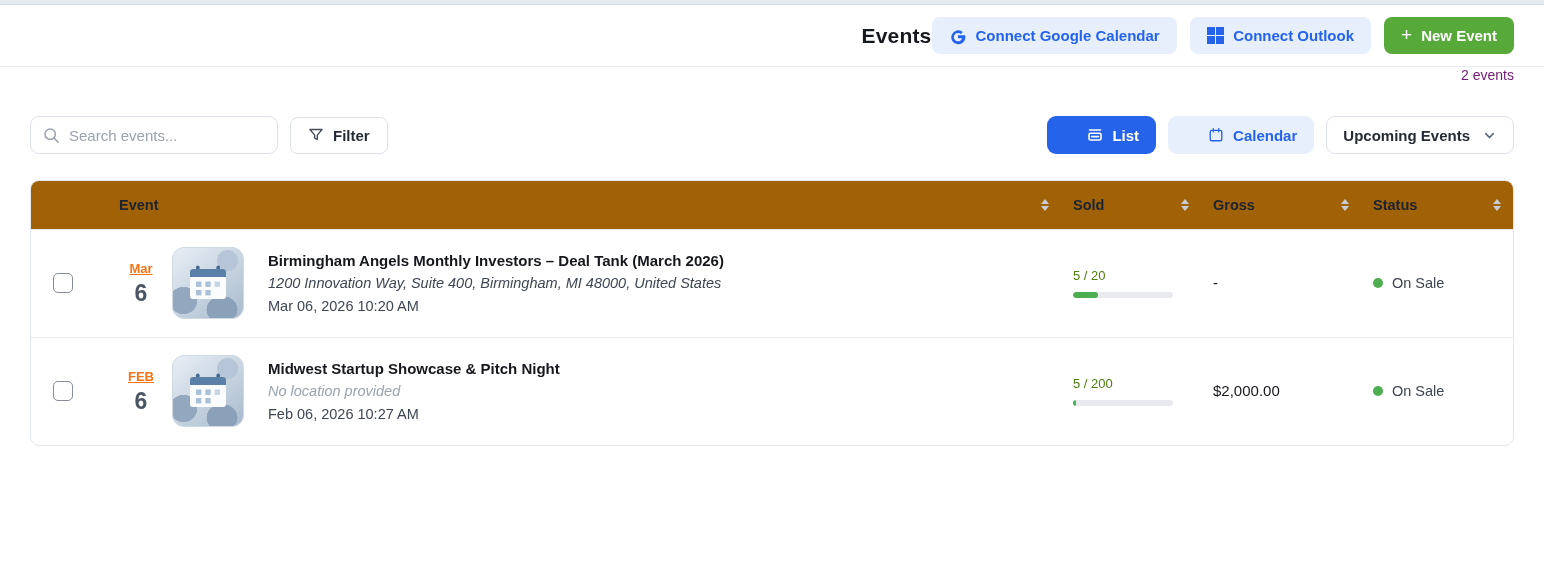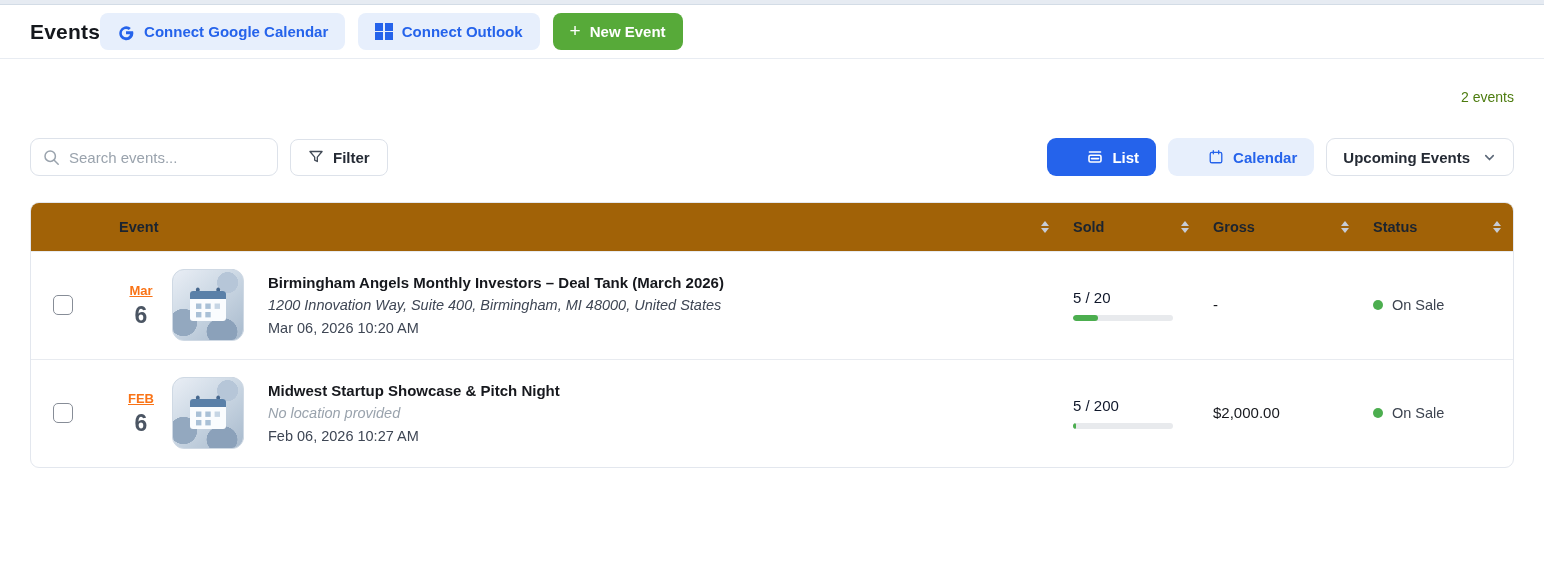--- a/index.html
+++ b/index.html
@@ -2,40 +2,40 @@
 <html><head>
 <meta charset="utf-8">
 <style>
   * { margin:0; padding:0; box-sizing:border-box; }
   html,body { width:1544px; height:565px; background:#fff; font-family:"Liberation Sans", sans-serif; }
   body { position:relative; overflow:hidden; }
 
   .topstrip { height:5px; background:#e6ebf2; border-bottom:1px solid #d3dce6; }
 
   
-  .appbar { height:54px; border-bottom:1px solid #e8ecf2; display:flex; align-items:center;
-            justify-content:flex-start; padding:0 30px; background:#fff; }
+  .appbar { height:62px; border-bottom:1px solid #e8ecf2; display:flex; align-items:center;
+            justify-content:flex-end; padding:0 30px; background:#fff; }
   .page-title { font-size:21px; font-weight:700; color:#15181d; letter-spacing:.2px; }
   .appbar-actions { display:flex; align-items:center; gap:13px; }
 
   .btn { display:inline-flex; align-items:center; justify-content:center; gap:9px; height:37px;
          border:none; border-radius:8px; font-family:"Liberation Sans",sans-serif; font-size:15px;
          cursor:pointer; background:#fff; padding:0 17px; white-space:nowrap; }
   .btn-soft { background:#e7effc; color:#2563eb; font-weight:600; }
   .btn-green { background:#57aa39; color:#fff; font-weight:600; }
   .btn-outline { border:1px solid #dde2ea; color:#252b35; font-weight:600;justify-content:space-between; }
   .btn-primary { background:#2563eb; color:#fff; font-weight:600; }
 
   .plus-glyph { font-size:19px; font-weight:400; line-height:1; margin-top:-2px; }
   .ms-icon { display:grid; grid-template-columns:8px 8px; grid-template-rows:8px 8px; gap:1.5px; }
   .ms-icon i { background:#2563eb; }
 
   
   main { padding:0 30px; }
-  .count-row { margin-top:30px; text-align:right; font-size:14px; color:#4d7c0f; height:17px; }
+  .count-row { text-align:right; font-size:14px; color:#701a75; height:17px; }
 
   .toolbar { margin-top:32px; display:flex; align-items:center; justify-content:space-between; }
   .toolbar-left, .toolbar-right { display:flex; align-items:center; gap:12px; }
 
   .search-box { width:248px; height:38px; border:1px solid #dde2ea; border-radius:9px;
                 display:flex; align-items:center; padding:0 12px; gap:9px; background:#fff; }
   .search-box input { border:none; outline:none; flex:1; font-size:15px; color:#252b35;
                       font-family:"Liberation Sans",sans-serif; background:transparent; }
   .search-box input::placeholder { color:#9aa3ad; }
 
@@ -79,21 +79,21 @@
              radial-gradient(34px 30px at 70% 88%, #8ba1ba 0 45%, transparent 46%),
              linear-gradient(140deg, #e9eef5 0%, #ccd8e4 45%, #a8bacd 100%);
            display:flex; align-items:center; justify-content:center; }
 
   .event-text { min-width:0; }
   .event-title { font-size:15px; font-weight:700; color:#16181d; line-height:23px; white-space:nowrap; }
   .event-location { font-size:14.5px; color:#3e4654; line-height:23px; white-space:nowrap;font-style:italic; }
   .event-location.muted { color:#9aa3ad; }
   .event-datetime { font-size:14.5px; color:#3e4654; line-height:23px; }
 
-  .sold-count { font-size:15px; color:#0f172a; }
+  .sold-count { font-size:13px; color:#4d7c0f; }
   .progress-track { width:100px; height:6px; border-radius:3px; background:#e8eaed; margin-top:9px; overflow:hidden; }
   .progress-fill { height:100%; border-radius:3px; background:#4cae4f; }
 
   .gross-value { font-size:15px; color:#16181d; }
 
   .status-wrap { display:flex; align-items:center; gap:9px; }
   .status-dot { width:10px; height:10px; border-radius:50%; background:#4cae4f; flex:none; }
   .status-label { font-size:14.5px; color:#3d4450; }
 </style>
 </head>

